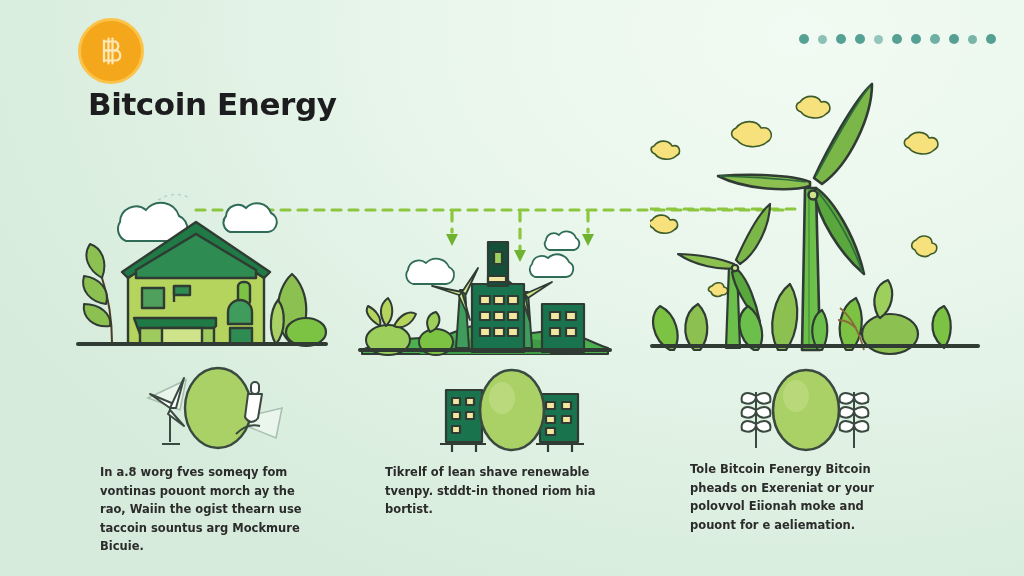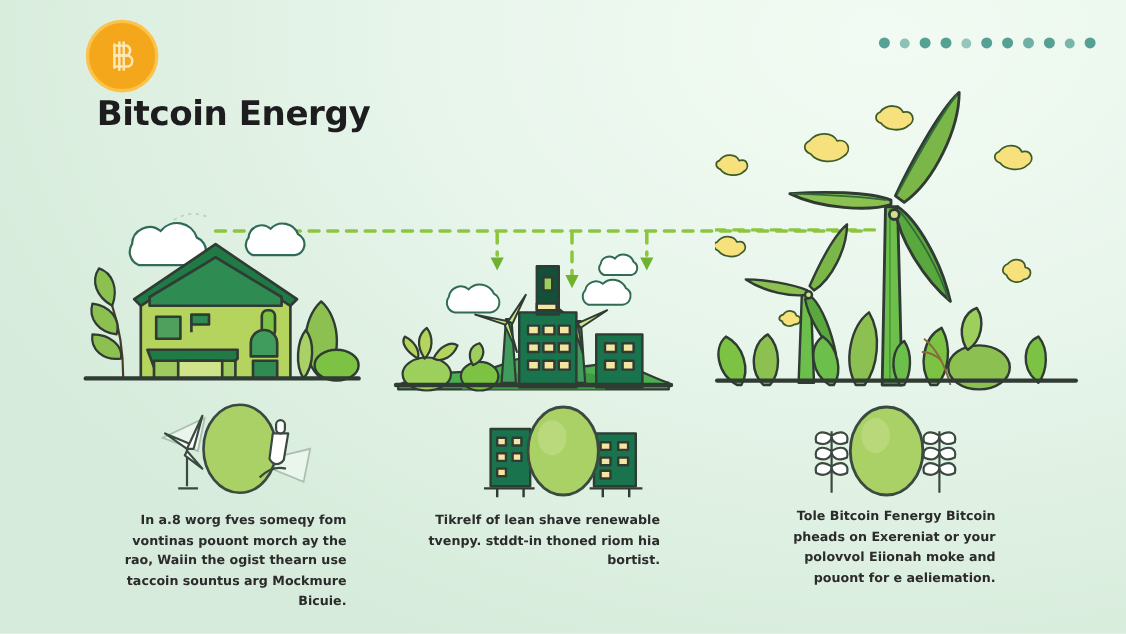--- a/index.html
+++ b/index.html
@@ -6,21 +6,20 @@
   body{
     width:1024px;height:576px;overflow:hidden;
     font-family:"Liberation Sans", sans-serif;
     background:#e8f4ea;
   }
   .stage{
     position:relative;width:1024px;height:576px;
     background:
       radial-gradient(ellipse 900px 620px at 78% 6%, #f2fbf3 0%, #e9f6ec 42%, #dcefe0 78%, #d6ebdb 100%);
     overflow:hidden;
-    text-align:right;
   }
   
   .coin{
     position:absolute;left:78px;top:18px;width:66px;height:66px;border-radius:50%;
     background:#f5a71b;border:3px solid #fbc34a;box-sizing:border-box;
     display:flex;align-items:center;justify-content:center;
   }
   .coin svg{display:block;}
   .title{
     position:absolute;left:88px;top:86px;

